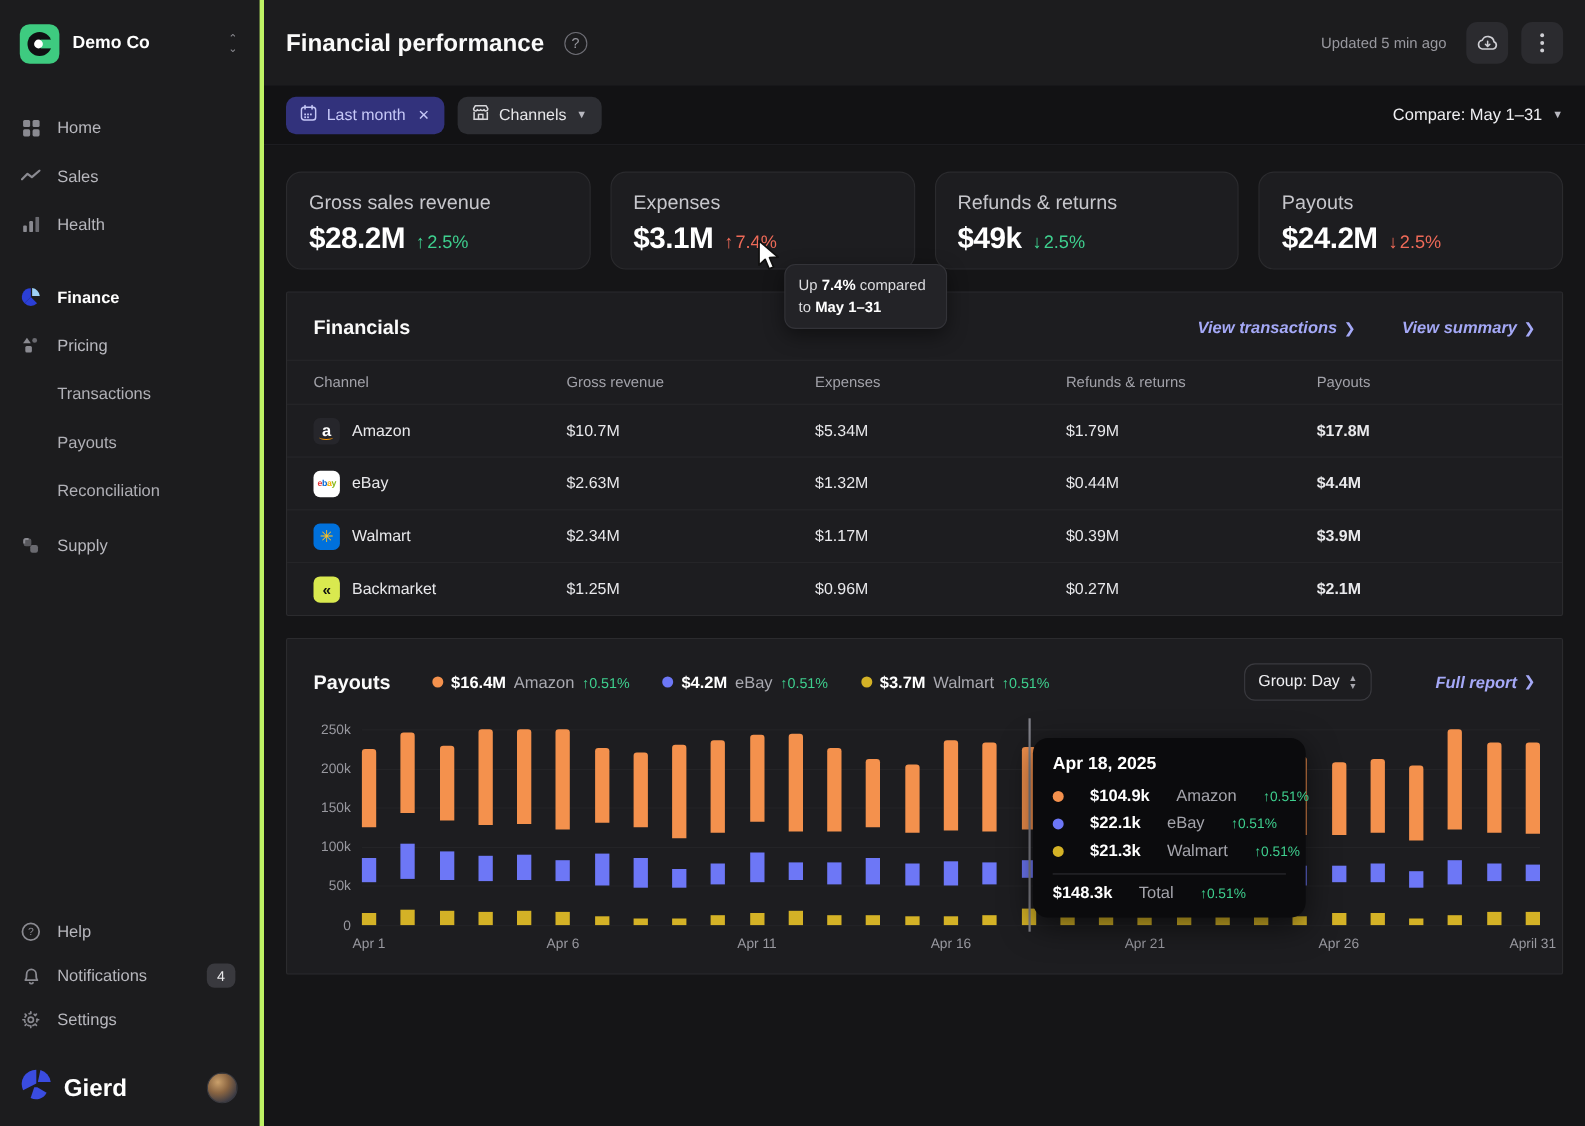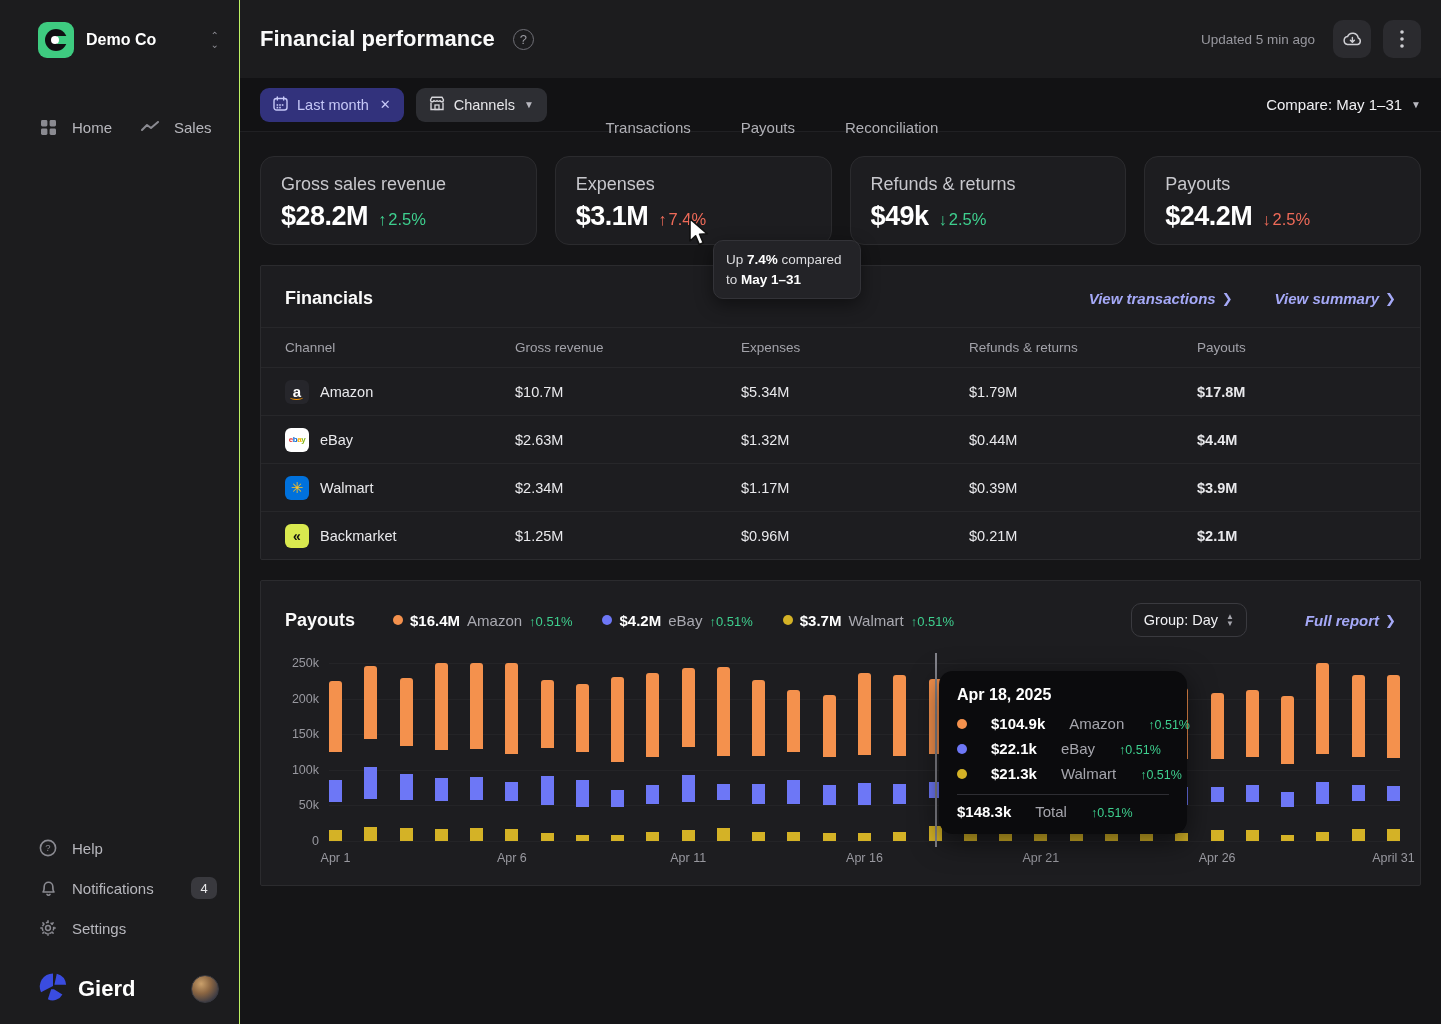--- a/index.html
+++ b/index.html
@@ -1,28 +1,28 @@
 <!DOCTYPE html>
 <html style="--positive: #3ecf8e; --negative: #ee6a58; --link: #a5a9f7; --brand-green: #3ecb80; --brand-blue: #3a4ce0; --amazon: #f4914d; --ebay: #6d77f6; --walmart: #d4b226;"><head>
 <meta charset="utf-8">
 <style>
   * { margin:0; padding:0; box-sizing:border-box; }
   html,body { width:1441px; height:1024px; background:#151517; font-family:"Liberation Sans","DejaVu Sans",sans-serif; color:#ececef; overflow:hidden; }
   .app { position:relative; width:1441px; height:1024px; display:flex; }
 
   
-  .sidebar { width:240px; height:100%; background:#1c1c1e; border-right:1px solid #bef264; display:flex; flex-direction:column; padding:18px 10px 16px 26px; }
+  .sidebar { width:240px; height:100%; background:#1c1c1e; border-right:4px solid #bef264; display:flex; flex-direction:column; padding:18px 10px 16px 6px; }
   .ws-row { display:flex; align-items:center; gap:12px; padding:4px 10px 4px 12px; }
   .ws-logo { width:36px; height:36px; border-radius:9px; background:var(--brand-green); position:relative; flex:none; }
   .ws-logo .c1 { position:absolute; left:7px; top:7px; width:22px; height:22px; border-radius:50%; background:#101013; }
   .ws-logo .c2 { position:absolute; right:5px; top:14px; width:12px; height:8px; background:var(--brand-green); }
   .ws-logo .c3 { position:absolute; left:13px; top:14px; width:8px; height:8px; border-radius:50%; background:#fff; }
   .ws-name { font-size:16px; font-weight:bold; color:#fff; flex:1; }
   .ws-caret { color:#8b8b92; font-size:10px; line-height:9px; display:flex; flex-direction:column; align-items:center; cursor:pointer; }
-  .nav { margin-top:34px; display:flex; flex-direction:row; gap:4px;align-items:center; }
+  .nav { margin-top:34px; display:flex; flex-direction:column; gap:4px; }
   .nav-item { display:flex; align-items:center; gap:14px; height:40px; padding:0 12px; border-radius:8px; font-size:15px; color:#b7b7bd; cursor:pointer; }
   .nav-item .ni { width:20px; height:20px; flex:none; display:flex; align-items:center; justify-content:center; color:#8a8a91; }
   .nav-item.section { margin-top:22px; color:#fff; font-weight:bold; }
   .nav-child { display:flex; align-items:center; height:40px; padding-left:46px; border-radius:8px; font-size:15px; color:#b0b0b6; cursor:pointer; position:relative; }
   .nav-child.active { background:#333378; color:#fff; font-weight:bold; }
   .nav-child.active::before { content:""; position:absolute; left:26px; top:17px; width:6px; height:6px; border-radius:50%; background:#fff; }
   .sb-spacer { flex:1; }
   .badge { margin-left:auto; background:#39393e; border-radius:7px; min-width:26px; height:22px; display:flex; align-items:center; justify-content:center; font-size:13px; color:#e8e8ea; }
   .brand-row { display:flex; align-items:center; margin-top:18px; padding:6px 10px 2px 12px; }
   .brand-name { font-size:22px; font-weight:bold; color:#fff; margin-left:10px; flex:1; }
@@ -429,21 +429,21 @@
           <span>$0.39M</span>
           <span class="cell-strong">$3.9M</span>
         </div>
         <div class="tbl-row">
           <span class="ch-cell">
               <span class="ch-icon backmarket">«</span>
               <span>Backmarket</span>
             </span>
           <span>$1.25M</span>
           <span>$0.96M</span>
-          <span>$0.21M</span>
+          <span>$0.27M</span>
           <span class="cell-strong">$2.1M</span>
         </div>
       </div>
 
       <div class="card" style="position:relative;">
         <div class="pay-head">
           <span class="card-title">Payouts</span>
           <div class="legend">
             <span class="leg-item">
               <span class="dot" style="background:var(--amazon)"></span>

